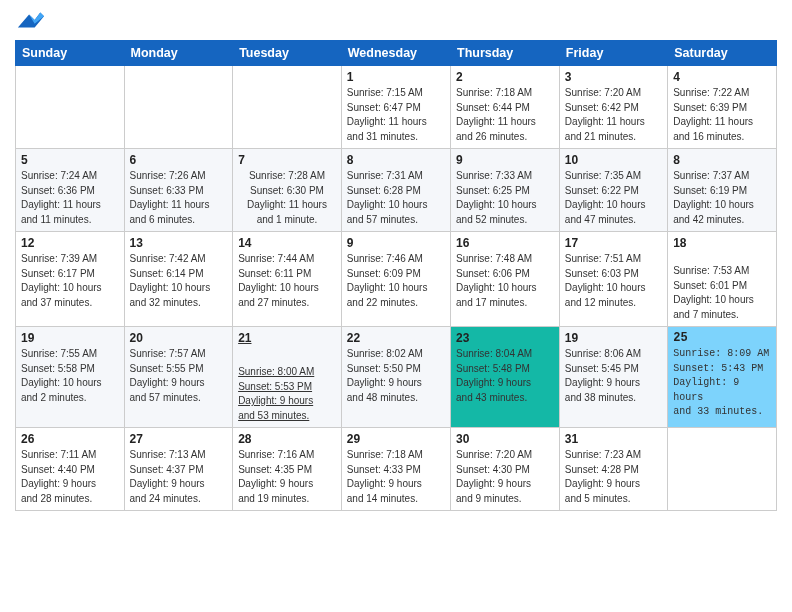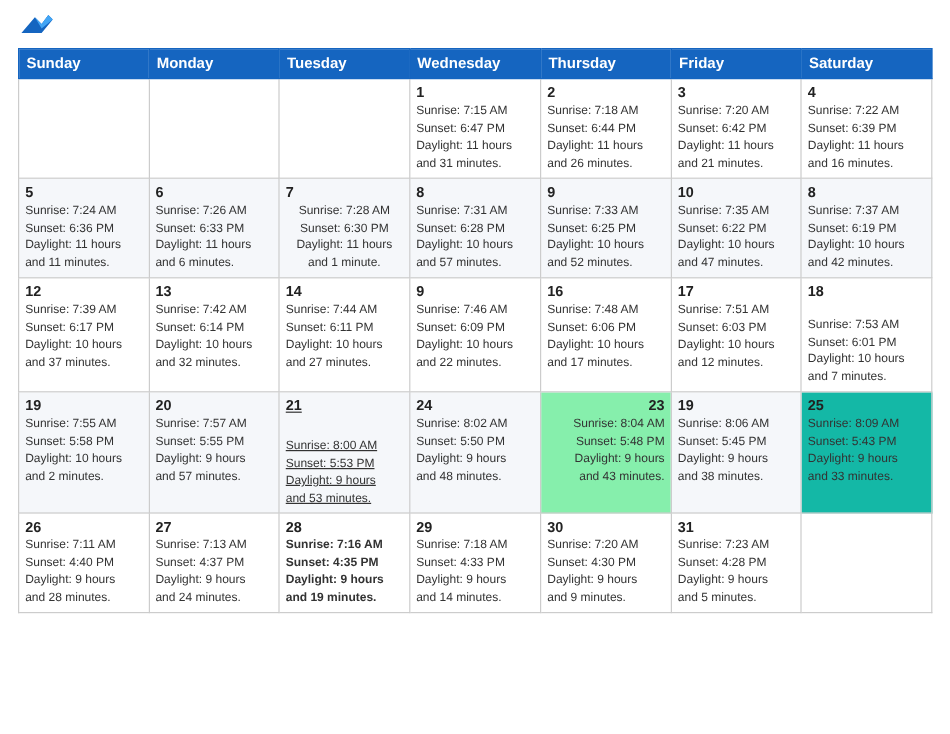--- a/index.html
+++ b/index.html
@@ -289,41 +289,41 @@
 and 57 minutes.</div>
           </td>
           <td style="background: rgb(245, 247, 250); text-decoration: underline;">
             <div class="day-number">21</div>
             <div class="day-info" style="white-space: pre-line; margin-top: 20px;">Sunrise: 8:00 AM
 Sunset: 5:53 PM
 Daylight: 9 hours
 and 53 minutes.</div>
           </td>
           <td style="background: rgb(245, 247, 250);">
-            <div class="day-number">24</div>
+            <div class="day-number">22</div>
             <div class="day-info" style="white-space: pre-line;">Sunrise: 8:02 AM
 Sunset: 5:50 PM
 Daylight: 9 hours
 and 48 minutes.</div>
           </td>
-          <td style="background: #86efac; text-align: right;">
+          <td style="background: #14b8a6;">
             <div class="day-number">23</div>
             <div class="day-info" style="white-space: pre-line;">Sunrise: 8:04 AM
 Sunset: 5:48 PM
 Daylight: 9 hours
 and 43 minutes.</div>
           </td>
           <td style="background: rgb(245, 247, 250);">
             <div class="day-number">19</div>
             <div class="day-info" style="white-space: pre-line;">Sunrise: 8:06 AM
 Sunset: 5:45 PM
 Daylight: 9 hours
 and 38 minutes.</div>
           </td>
-          <td style="background: #14b8a6;">
+          <td style="background: #7dd3fc; font-family: Liberation Mono, monospace;">
             <div class="day-number">25</div>
             <div class="day-info" style="white-space: pre-line;">Sunrise: 8:09 AM
 Sunset: 5:43 PM
 Daylight: 9 hours
 and 33 minutes.</div>
           </td>
         </tr>
         <tr>
           <td>
             <div class="day-number">26</div>
@@ -334,21 +334,21 @@
           </td>
           <td>
             <div class="day-number">27</div>
             <div class="day-info" style="white-space: pre-line;">Sunrise: 7:13 AM
 Sunset: 4:37 PM
 Daylight: 9 hours
 and 24 minutes.</div>
           </td>
           <td>
             <div class="day-number">28</div>
-            <div class="day-info" style="white-space: pre-line; font-weight: bold;">Sunrise: 7:16 AM
+            <div class="day-info" style="white-space: pre-line;">Sunrise: 7:16 AM
 Sunset: 4:35 PM
 Daylight: 9 hours
 and 19 minutes.</div>
           </td>
           <td>
             <div class="day-number">29</div>
             <div class="day-info" style="white-space: pre-line;">Sunrise: 7:18 AM
 Sunset: 4:33 PM
 Daylight: 9 hours
 and 14 minutes.</div>

